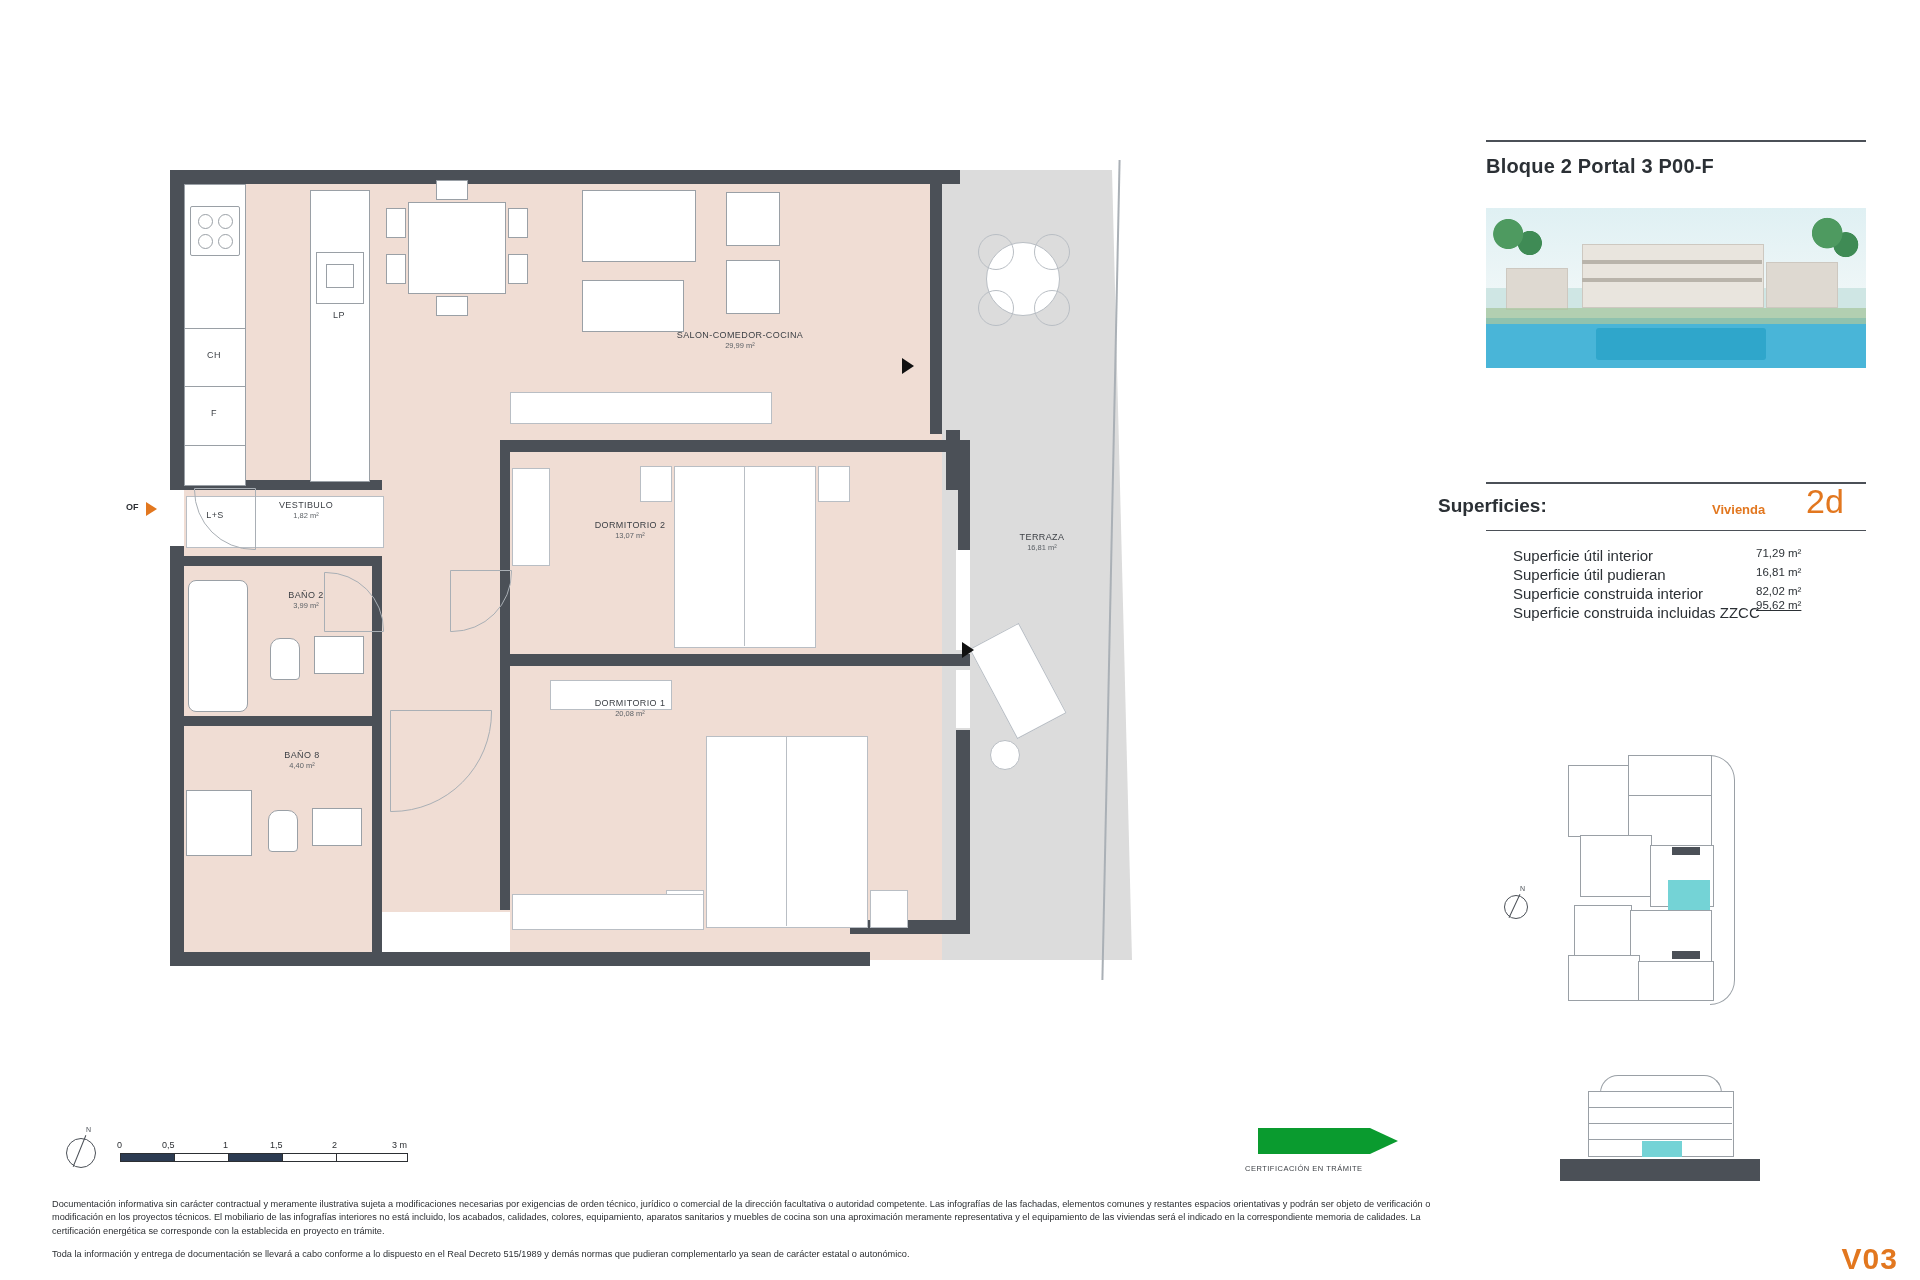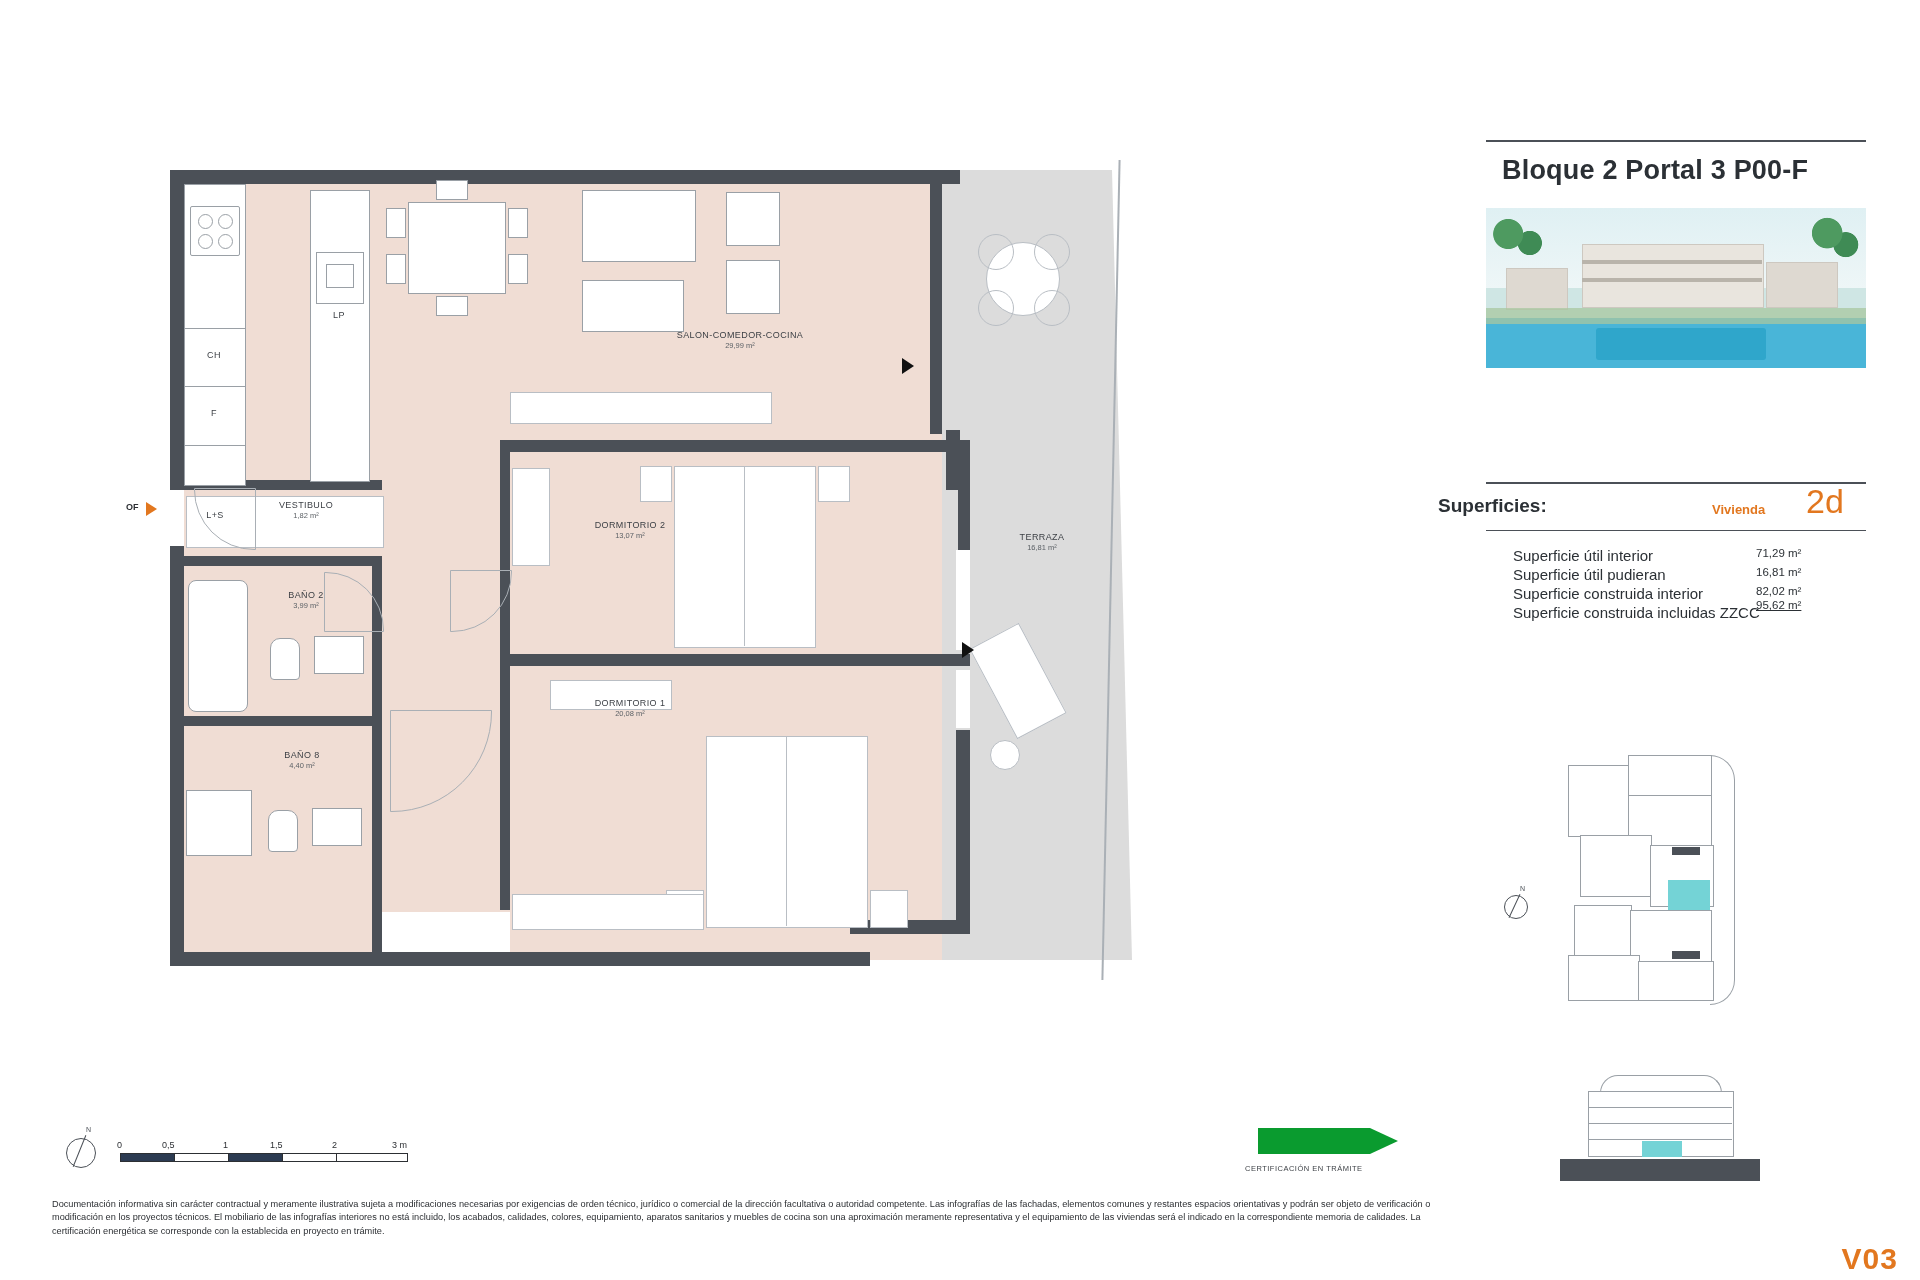--- a/index.html
+++ b/index.html
@@ -22,21 +22,21 @@
   .lbl{position:absolute;text-align:center;line-height:1.25;color:#3b3f44;}
   .lbl .n{font-size:9px;letter-spacing:.4px;}
   .lbl .a{font-size:7.5px;color:#5c6166;}
 
   .arrowR{position:absolute;width:0;height:0;border-top:8px solid transparent;border-bottom:8px solid transparent;border-left:12px solid #111;}
   .door-arc{position:absolute;border:1px solid #a9afb5;border-radius:50%;background:transparent;}
 
   
   .panel{position:absolute;left:1478px;top:0;width:400px;height:1280px;}
   .rule{position:absolute;background:#4b5057;height:2px;}
-  .title{position:absolute;font-size:27px;font-weight:bold;letter-spacing:.2px;color:#2b3035;margin-left:16px;}
+  .title{position:absolute;font-size:20px;font-weight:bold;letter-spacing:.2px;color:#2b3035;}
   .render{position:absolute;left:1486px;top:208px;width:380px;height:160px;overflow:hidden;background:#cfe3ea;}
 
   .supTitle{position:absolute;font-size:19px;font-weight:bold;color:#2b3035;}
   .viv{position:absolute;font-size:13px;color:#e2771f;font-weight:bold;}
   .viv2{position:absolute;font-size:34px;color:#e2771f;font-weight:normal;line-height:1;}
   .srow{position:absolute;font-size:15px;color:#2b3035;margin-left:27px;}
   .sval{position:absolute;font-size:11.5px;color:#2b3035;text-align:left;width:110px;}
 
   
   .keyplan{position:absolute;left:1560px;top:755px;width:200px;height:270px;}
@@ -308,17 +308,18 @@
 
   <div class="greenarrow">
     <svg width="140" height="26" viewBox="0 0 140 26">
       <polygon points="0,0 112,0 140,13 112,26 0,26" fill="#0a9b2f"></polygon>
     </svg>
   </div>
   <div class="certtxt">CERTIFICACIÓN EN TRÁMITE</div>
 
   <div class="legal">
     <p>Documentación informativa sin carácter contractual y meramente ilustrativa sujeta a modificaciones necesarias por exigencias de orden técnico, jurídico o comercial de la dirección facultativa o autoridad competente. Las infografías de las fachadas, elementos comunes y restantes espacios orientativas y podrán ser objeto de verificación o modificación en los proyectos técnicos. El mobiliario de las infografías interiores no está incluido, los acabados, calidades, colores, equipamiento, aparatos sanitarios y muebles de cocina son una aproximación meramente representativa y el equipamiento de las viviendas será el indicado en la correspondiente memoria de calidades. La certificación energética se corresponde con la establecida en proyecto en trámite.</p>
+    <p>Toda la información y entrega de documentación se llevará a cabo conforme a lo dispuesto en el Real Decreto 515/1989 y demás normas que pudieran complementarlo ya sean de carácter estatal o autonómico.</p>
   </div>
 
   <div class="v03">V03</div>
 
 </div>
 
 </body></html>

